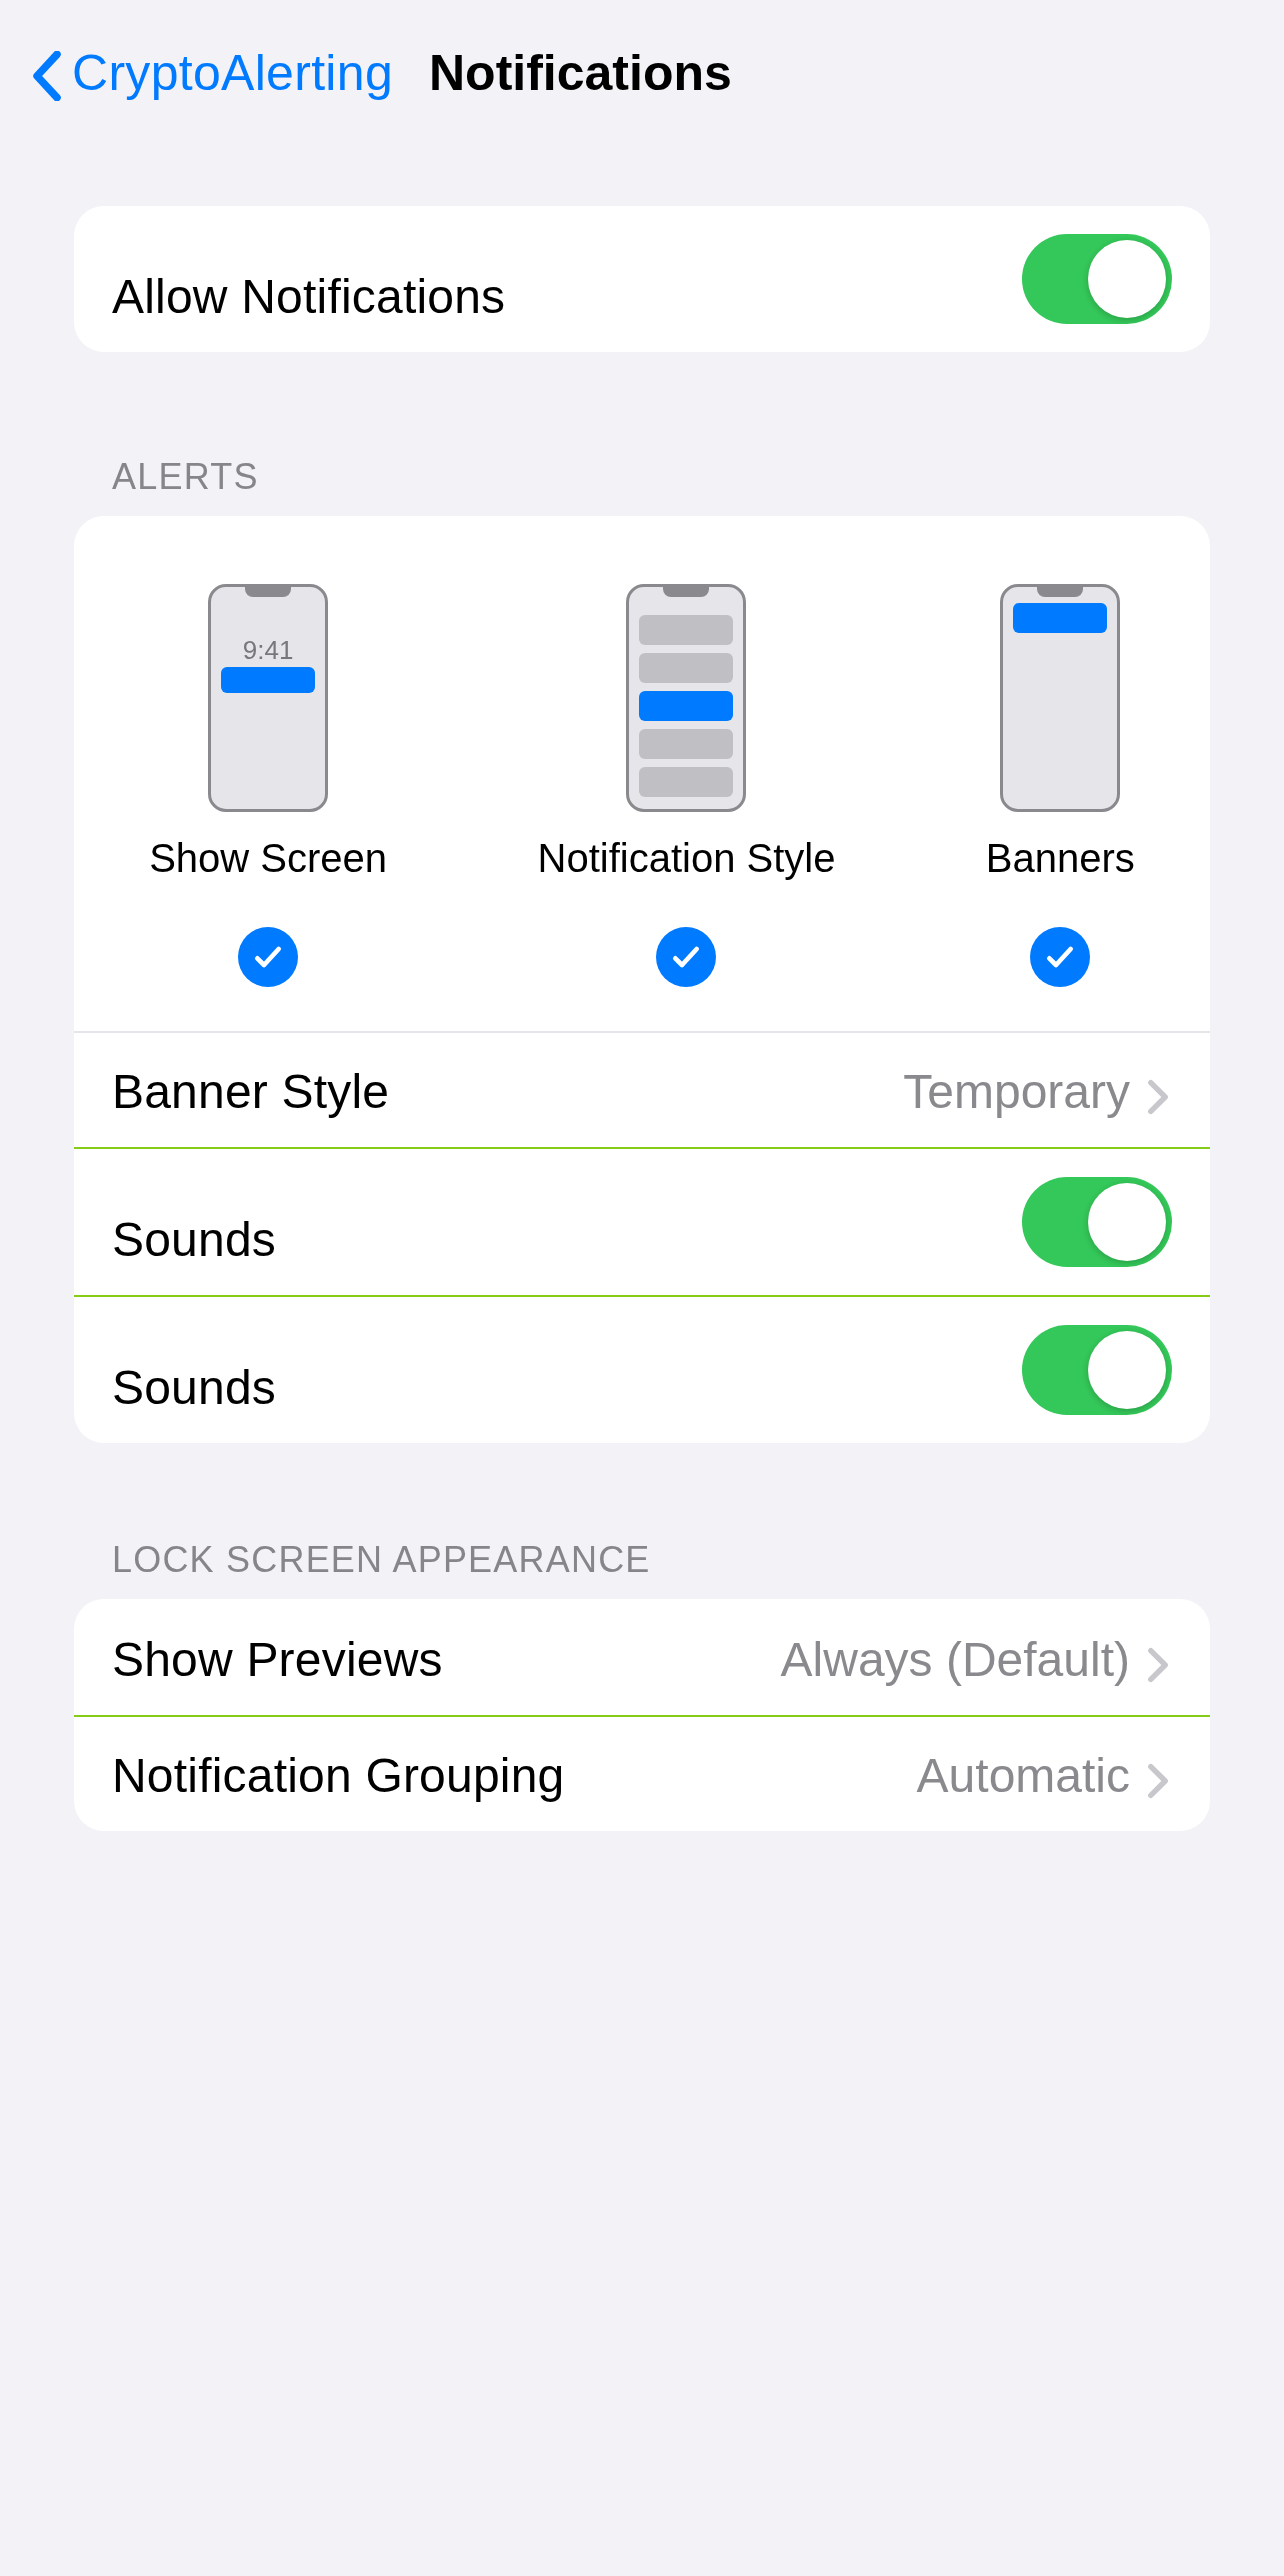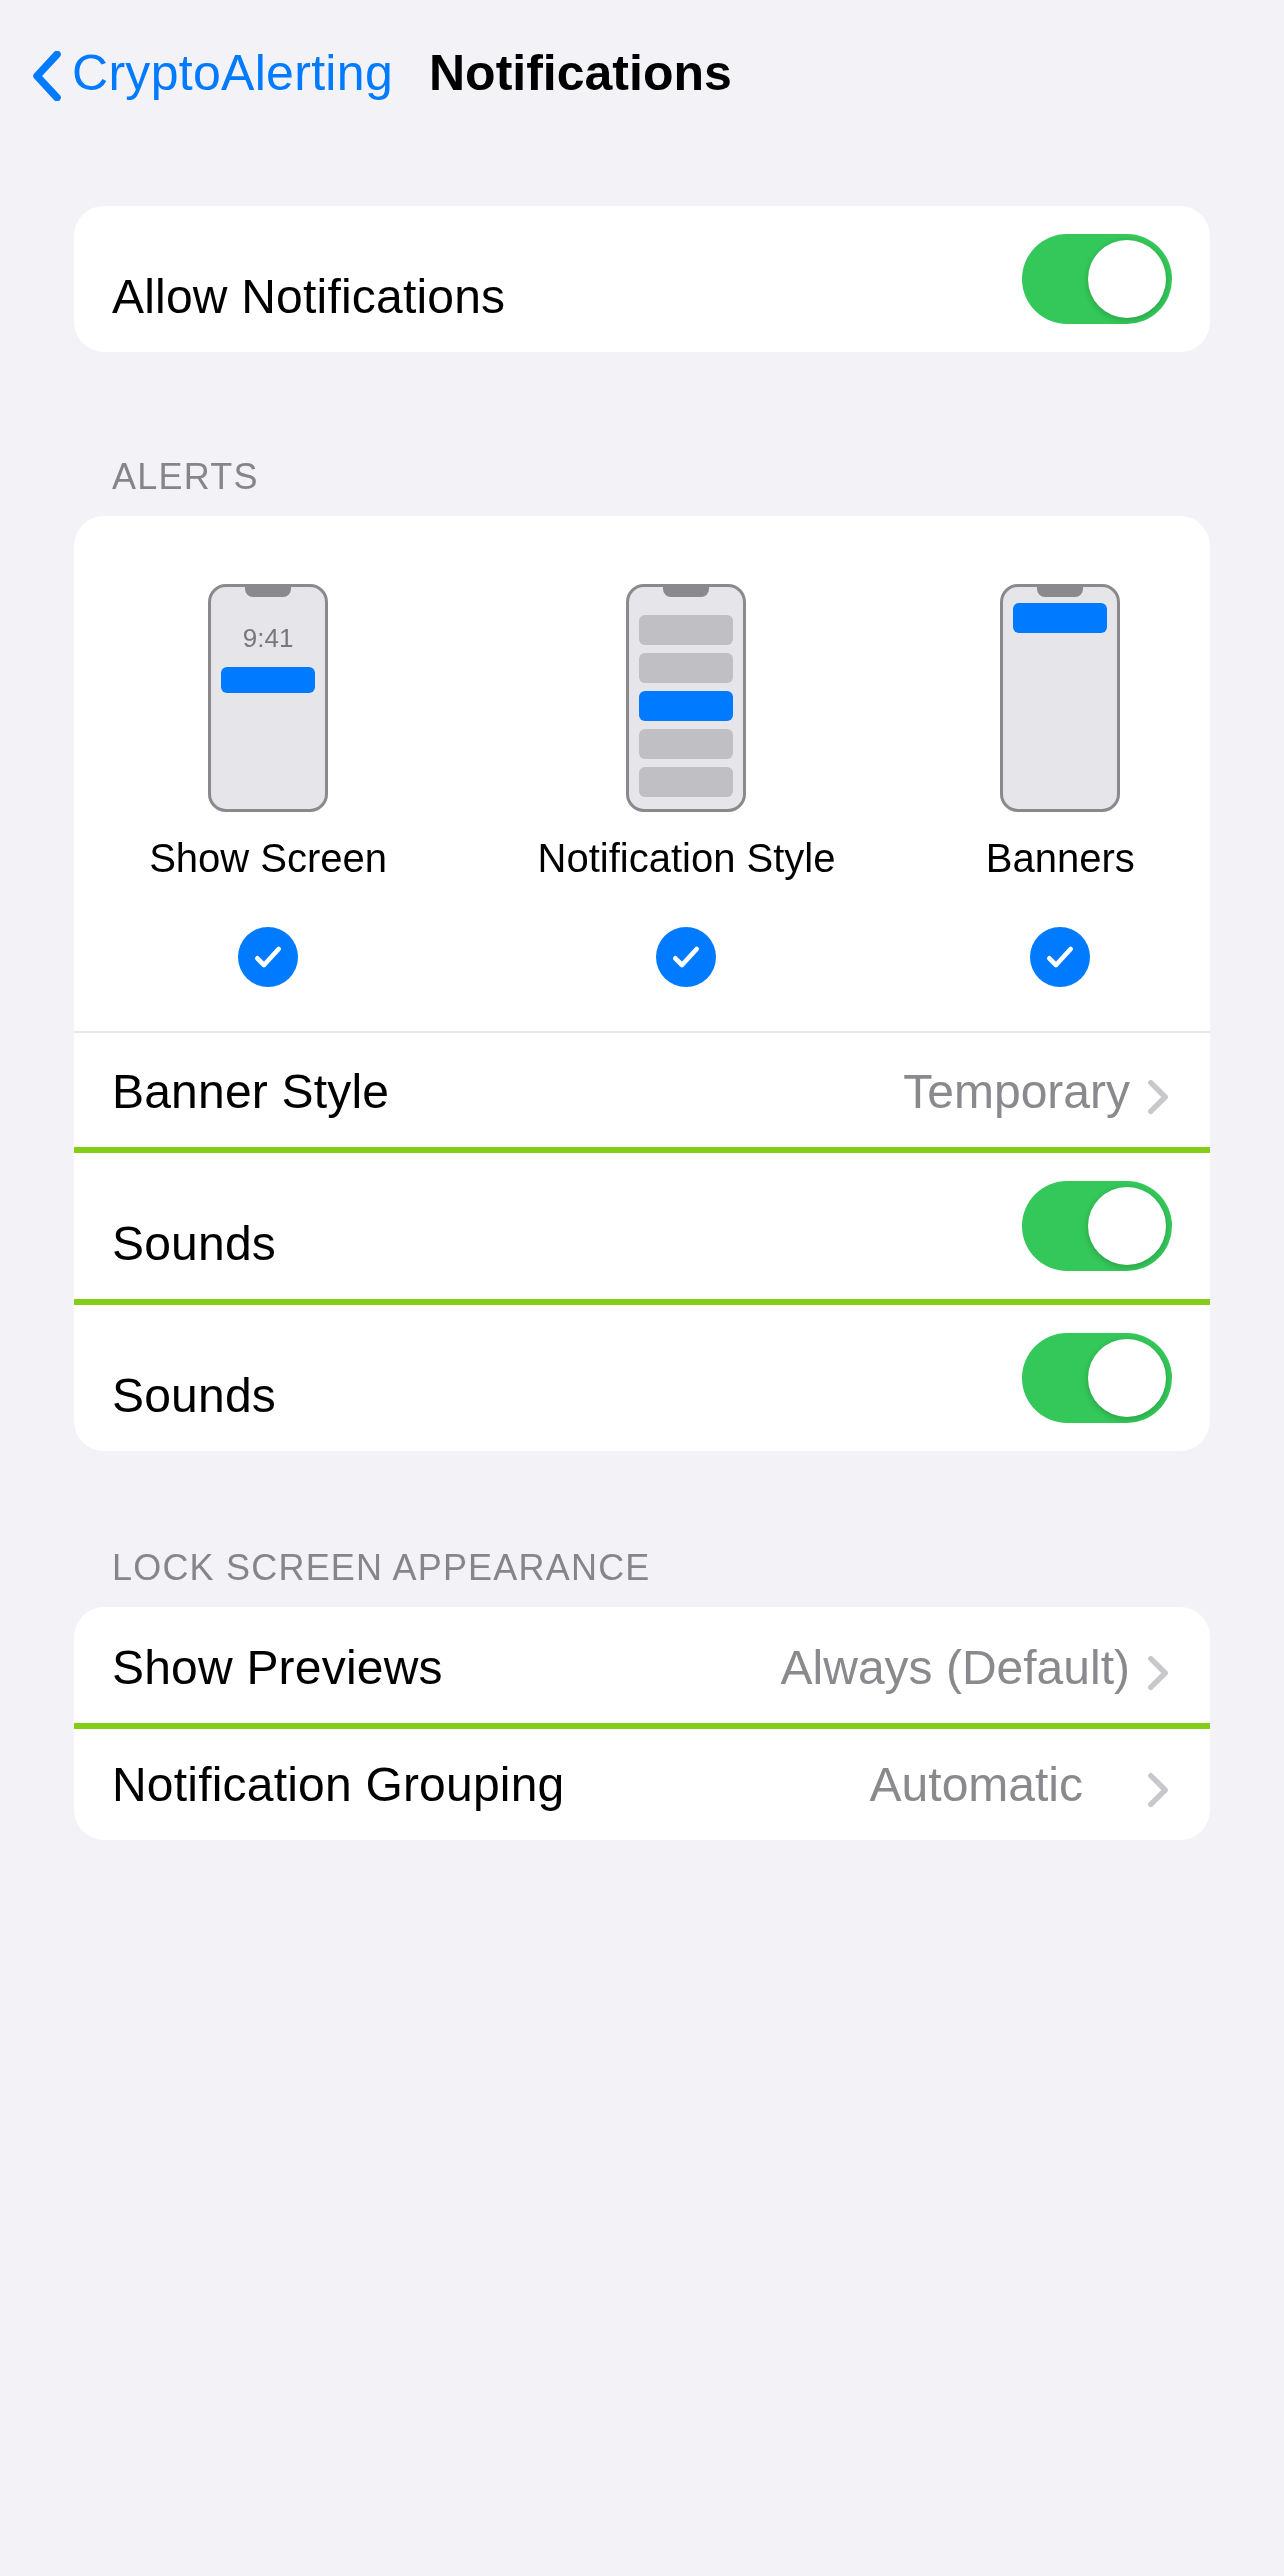--- a/index.html
+++ b/index.html
@@ -47,21 +47,21 @@
       border-radius: 30px;
       overflow: hidden;
     }
 
     .row {
       display: flex;
       align-items: flex-end;
       padding: 28px 38px 28px 38px;
       min-height: 116px;
     }
-    .row + .row { border-top: 6px solid #84cc16; gap: 47px; }
+    .row + .row { border-top: 2px solid #84cc16; }
     .row-label {
       font-size: 48px;
       letter-spacing: 0.2px;
       flex: 1;
     }
     .row-value {
       font-size: 48px;
       color: #8a8a8e;
       margin-right: 14px;
     }
@@ -152,21 +152,21 @@
     .bar-blue {
       background:#007aff;
       border-radius: 6px;
     }
     .bar-gray {
       background:#bfbfc4;
       border-radius: 6px;
     }
     .lock-time {
       position:absolute;
-      top: 36px;
+      top: 48px;
       width:100%;
       text-align:center;
       font-size: 26px;
       color:#78787c;
     }
   </style>
 </head>
 <body>
 
 <div class="nav">

